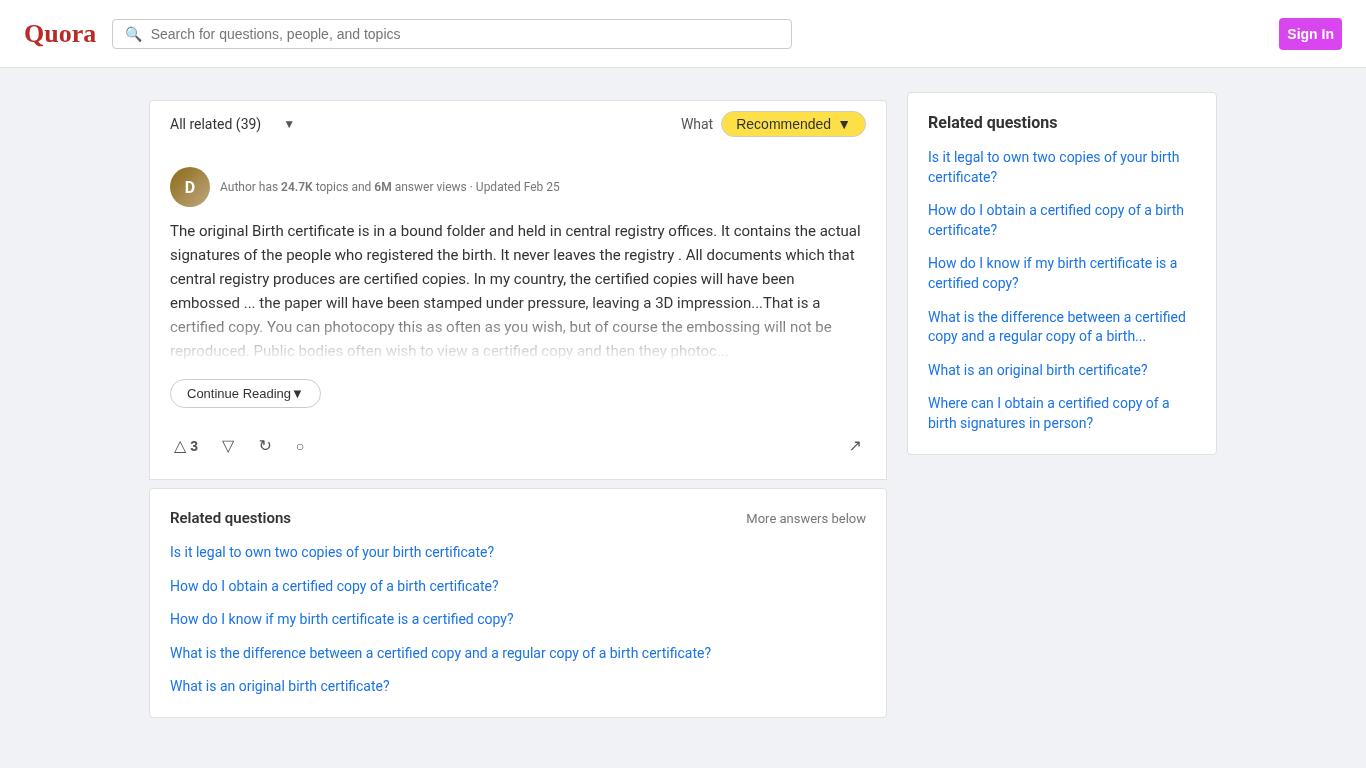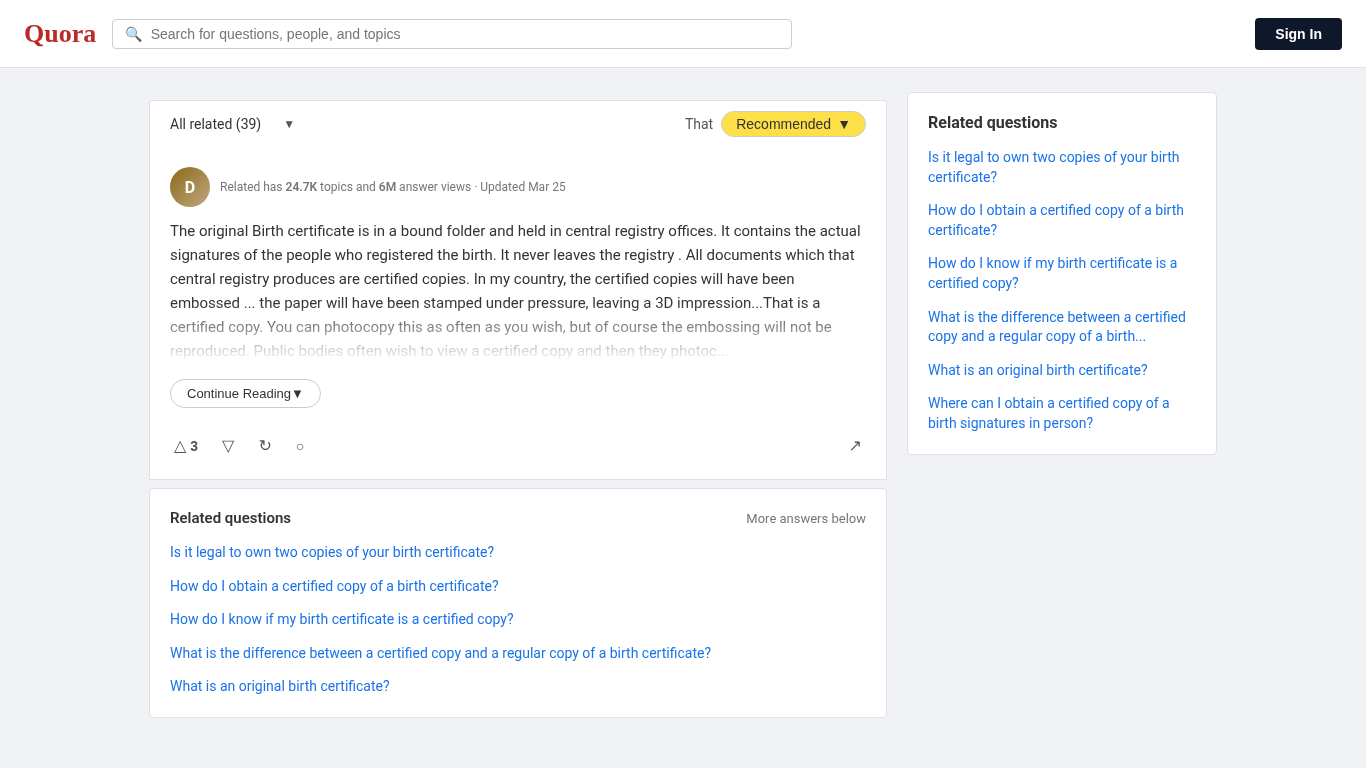--- a/index.html
+++ b/index.html
@@ -51,25 +51,25 @@
       outline: none;
       font-size: 14px;
       color: #555;
       width: 100%;
       background: transparent;
     }
     .header-right {
       margin-left: auto;
     }
     .sign-in-btn {
-      background: #0f172a;
+      background: #d946ef;
       color: #fff;
       border: none;
       border-radius: 4px;
-      padding: 8px 20px;
+      padding: 8px 8px;
       font-size: 14px;
       font-weight: 600;
       cursor: pointer;
     }
 
     
     .page-layout {
       display: flex;
       max-width: 1100px;
       margin: 24px auto;
@@ -329,35 +329,35 @@
 <div class="page-layout">
 
   <div class="main-content">
 
 
     <div class="answers-toolbar">
       <div class="all-related">
         <span>All related (39)</span>
         <span class="chevron-down">▼</span>
       </div>
-      <span class="sort-label">That</span>
+      <span class="sort-label">What</span>
       <button class="sort-btn">
         <span>Recommended</span>
         <span>▼</span>
       </button>
     </div>
 
     <div class="answer-card">
       <div class="author-row">
         <div class="avatar">
           <div class="avatar-img">D</div>
         </div>
         <div>
           <div class="author-meta">
-            <span>Related has </span><span style="font-weight:600">24.7K</span><span> topics and </span><span style="font-weight:600">6M</span><span> answer views · Updated Mar 25</span>
+            <span>Author has </span><span style="font-weight:600">24.7K</span><span> topics and </span><span style="font-weight:600">6M</span><span> answer views · Updated Feb 25</span>
           </div>
         </div>
       </div>
 
       <div class="answer-fade">
         <p class="answer-text">The original Birth certificate is in a bound folder and held in central registry offices. It contains the actual signatures of the people who registered the birth. It never leaves the registry . All documents which that central registry produces are certified copies. In my country, the certified copies will have been embossed ... the paper will have been stamped under pressure, leaving a 3D impression...That is a certified copy. You can photocopy this as often as you wish, but of course the embossing will not be reproduced. Public bodies often wish to view a certified copy and then they photoc...</p>
       </div>
 
       <div style="margin-top:12px; position:relative; z-index:2; display:flex; align-items:center;">
         <button class="continue-reading-btn">

